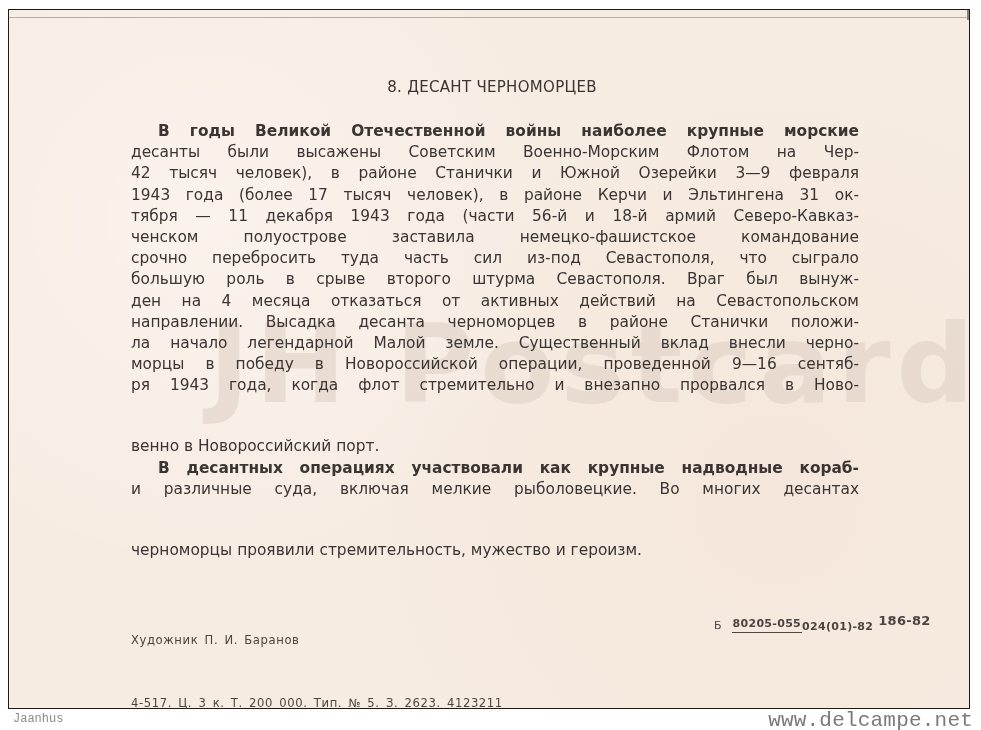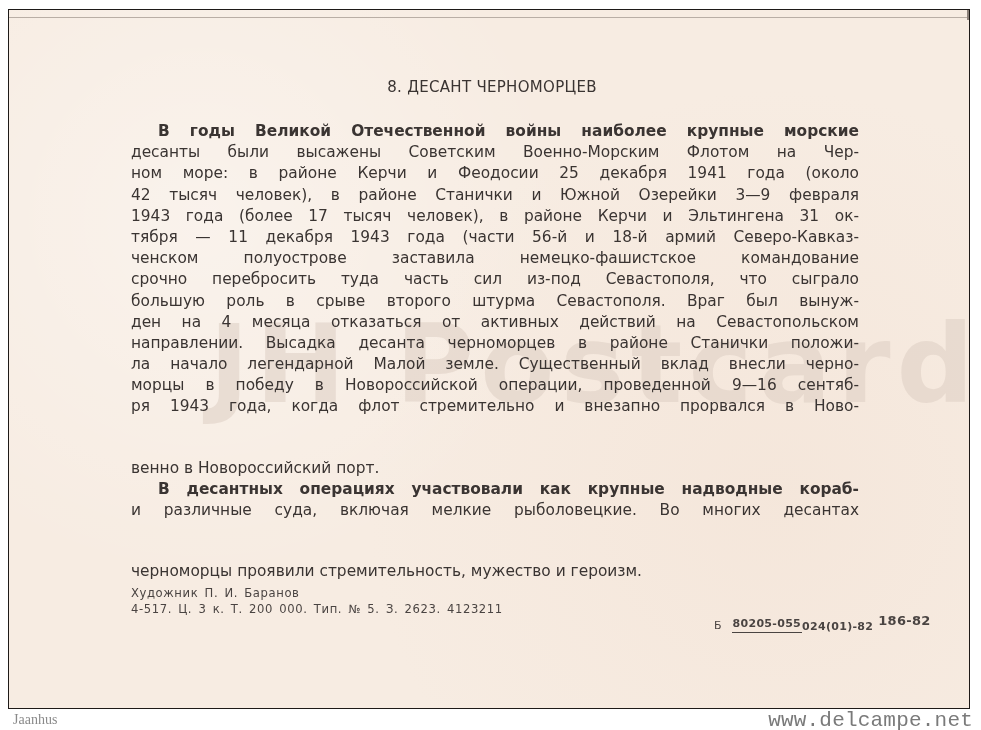--- a/index.html
+++ b/index.html
@@ -115,20 +115,21 @@
       font-family: "DejaVu Sans", sans-serif;
       font-size: 11.6px;
       line-height: 16px;
       letter-spacing: 0.6px;
       word-spacing: 2px;
       color: #4a4442;
       z-index: 1;
     }
     .credits div {
       white-space: nowrap;
+      margin-top: 47px;
     }
     .copy-sign {
       display: inline-block;
       width: 12px;
       height: 12px;
       border: 1px solid #4a4442;
       border-radius: 50%;
       font-size: 8px;
       line-height: 12px;
       text-align: center;
@@ -169,22 +170,22 @@
       font-size: 13px;
       font-weight: bold;
       margin-left: 5px;
       margin-top: -10px;
       letter-spacing: 0.3px;
     }
     .footer-left {
       position: absolute;
       left: 13px;
       top: 712px;
-      font-family: Liberation Serif, serif;
-      font-size: 14px;
+      font-family: Liberation Mono, monospace;
+      font-size: 12px;
       color: #8a8a8a;
     }
     .footer-right {
       position: absolute;
       right: 8px;
       top: 709px;
       font-family: Liberation Mono, monospace;
       font-size: 21px;
       color: #7a7a7a;
       letter-spacing: 0.2px;
@@ -197,21 +198,20 @@
   <div class="top-edge"></div>
   <div class="right-edge"></div>
 
   <div class="watermark">JH Postcards</div>
 
   <div class="title">8. ДЕСАНТ ЧЕРНОМОРЦЕВ</div>
 
   <div class="body-text">
     <span class="line indent"><span class="fill">В годы Великой Отечественной войны наиболее крупные морские</span></span>
     <span class="line"><span class="fill">десанты были высажены Советским Военно-Морским Флотом на Чер-</span></span>
-    <span class="line"><span class="fill">ном море: в районе Керчи и Феодосии 25 декабря 1941 года (около</span></span>
     <span class="line"><span class="fill">42 тысяч человек), в районе Станички и Южной Озерейки 3—9 февраля</span></span>
     <span class="line"><span class="fill">1943 года (более 17 тысяч человек), в районе Керчи и Эльтингена 31 ок-</span></span>
     <span class="line"><span class="fill">тября — 11 декабря 1943 года (части 56-й и 18-й армий Северо-Кавказ-</span></span>
     <span class="line"><span class="fill">ченском полуострове заставила немецко-фашистское командование</span></span>
     <span class="line"><span class="fill">срочно перебросить туда часть сил из-под Севастополя, что сыграло</span></span>
     <span class="line"><span class="fill">большую роль в срыве второго штурма Севастополя. Враг был вынуж-</span></span>
     <span class="line"><span class="fill">ден на 4 месяца отказаться от активных действий на Севастопольском</span></span>
     <span class="line"><span class="fill">направлении. Высадка десанта черноморцев в районе Станички положи-</span></span>
     <span class="line"><span class="fill">ла начало легендарной Малой земле. Существенный вклад внесли черно-</span></span>
     <span class="line"><span class="fill">морцы в победу в Новороссийской операции, проведенной 9—16 сентяб-</span></span>

